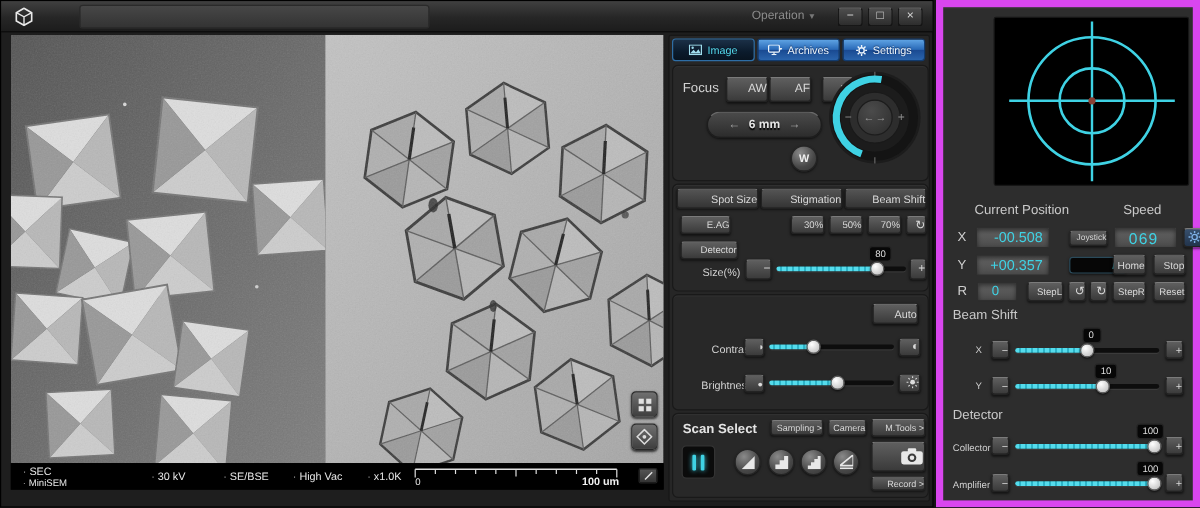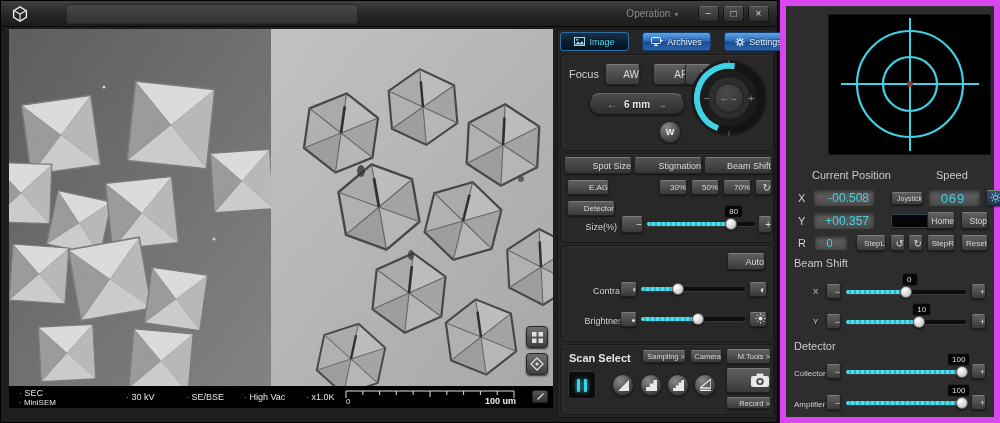--- a/index.html
+++ b/index.html
@@ -30,21 +30,21 @@
 .lbl{position:absolute;color:#d2d2d2;font-size:9px;white-space:nowrap}
 .field{position:absolute;background:linear-gradient(#656565,#4b4b4b);border:1px solid #2e2e2e;border-radius:2px;color:#3fd2e4;box-shadow:inset 0 2px 4px rgba(0,0,0,.55);text-align:right;padding:1px 5px 0 2px;font-size:12px}
 .sl{position:absolute;height:4px;background:#0d0d0d;border-radius:2px;box-shadow:0 1px 0 rgba(255,255,255,.07)}
 .sl-fill{position:relative;height:100%;background:repeating-linear-gradient(90deg,#55dcec 0 3px,#2cb4c8 3px 5px);border-radius:2px}
 .sl-thumb{position:absolute;right:-6px;top:-4px;width:12px;height:12px;border-radius:50%;background:radial-gradient(circle at 35% 30%,#fff,#b5b5b5);border:1px solid #5f5f5f;box-shadow:0 1px 2px rgba(0,0,0,.7);cursor:pointer}
 .sl-tip{position:absolute;right:-12px;top:-17px;background:#070707;border:1px solid #242424;border-radius:3px;color:#dedede;font-size:8px;padding:0 4px;line-height:11px;min-width:16px;text-align:left}
 .mp{width:15px;height:15px;font-size:10px;line-height:12px}
 
 
 #controls{position:absolute;left:556px;top:28px;width:218px;height:389px;background:#262626;border:1px solid #171717;border-radius:2px}
-.tabs{position:absolute;left:2px;top:2px;display:flex;gap:13px}
+.tabs{position:absolute;left:2px;top:2px;display:flex;gap:2px}
 .tab{width:69px;height:19px;display:flex;align-items:center;justify-content:center;gap:4px;font-size:9px;color:#eef5fc;cursor:pointer;border-radius:3px;background:linear-gradient(#5fa4e4,#2a6ab8 48%,#1a4a92 52%,#2a64ac);border:1px solid #123b6e;text-shadow:0 -1px 1px rgba(0,0,20,.5)}
 .tab.active{background:linear-gradient(#1b3047,#0b1b2c 60%,#081420);border:1px solid #2e6ea6;color:#54d8ea}
 .group{position:absolute;left:2px;width:214px;background:#282828;border:1px solid #191919;border-radius:5px;box-shadow:inset 0 1px 0 rgba(255,255,255,.04)}
 .subtab{height:17px;font-size:9px;background:linear-gradient(#545454,#343434);border-radius:3px}
 .pill{border-radius:11px;background:linear-gradient(#4a4a4a,#2c2c2c);border:1px solid #1d1d1d;border-top-color:#6a6a6a;color:#e6e6e6;display:flex;align-items:center;justify-content:center;gap:7px;cursor:pointer;box-shadow:0 1px 2px rgba(0,0,0,.6)}
 .pill .arr{color:#a9a9a9;font-size:10px}
 .pill .wd{font-size:10px;font-weight:bold;text-shadow:0 1px 1px #000}
 .circle-btn{border-radius:50%;background:radial-gradient(circle at 35% 28%,#8a8a8a,#474747 60%,#353535);border:1px solid #242424;display:flex;align-items:center;justify-content:center;cursor:pointer;box-shadow:0 1px 2px rgba(0,0,0,.6)}
 .dial{position:absolute;right:5px;top:4px;width:78px;height:78px}
 .dial-center{position:absolute;left:50%;top:50%;transform:translate(-50%,-50%);width:30px;height:30px;border-radius:50%;background:radial-gradient(circle at 40% 30%,#4b4b4b,#2c2c2c);border:1px solid #1c1c1c;color:#9d9d9d;font-size:9px;display:flex;align-items:center;justify-content:center;gap:1px;cursor:pointer}
@@ -216,21 +216,21 @@
                 <path d="M6 0.5 V2.5 M6 9.5 V11.5 M0.5 6 H2.5 M9.5 6 H11.5 M2.1 2.1 L3.5 3.5 M8.5 8.5 L9.9 9.9 M9.9 2.1 L8.5 3.5 M3.5 8.5 L2.1 9.9"></path>
               </g>
           </svg>
           <span>Settings</span>
         </div>
       </div>
 
       <div class="group" style="top:24px;height:97px">
         <span class="lbl" style="left:8px;top:13px;font-size:11px">Focus</span>
         <button class="b" style="left:44px;top:9px;width:35px;height:21px;font-size:10px">AW</button>
-        <button class="b" style="left:92px;top:9px;width:35px;height:21px;font-size:10px">AF</button>
+        <button class="b" style="left:80px;top:9px;width:35px;height:21px;font-size:10px">AF</button>
         <button class="b" style="left:124px;top:9px;width:26px;height:21px;font-size:12px">↻</button>
 
         <div class="pill" style="position:absolute;left:28px;top:38px;width:96px;height:22px">
           <span class="arr">←</span>
           <span class="wd">6 mm</span>
           <span class="arr">→</span>
         </div>
 
         <div class="circle-btn" style="position:absolute;left:98px;top:66px;width:22px;height:22px;color:#f0f0f0;font-size:9px;font-weight:bold">W</div>
 

